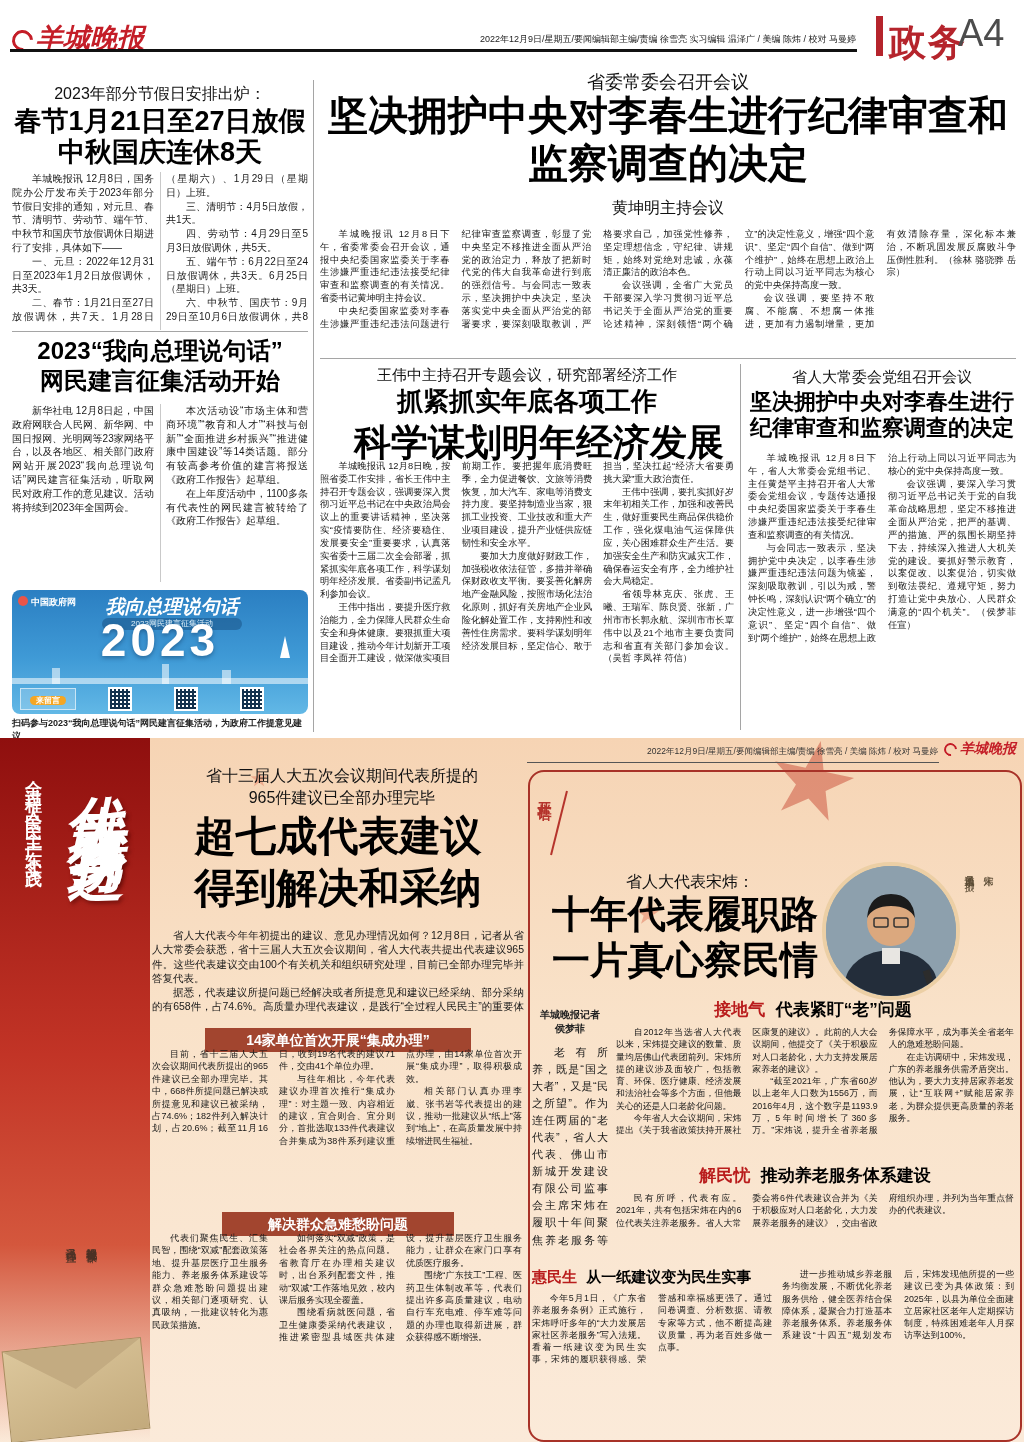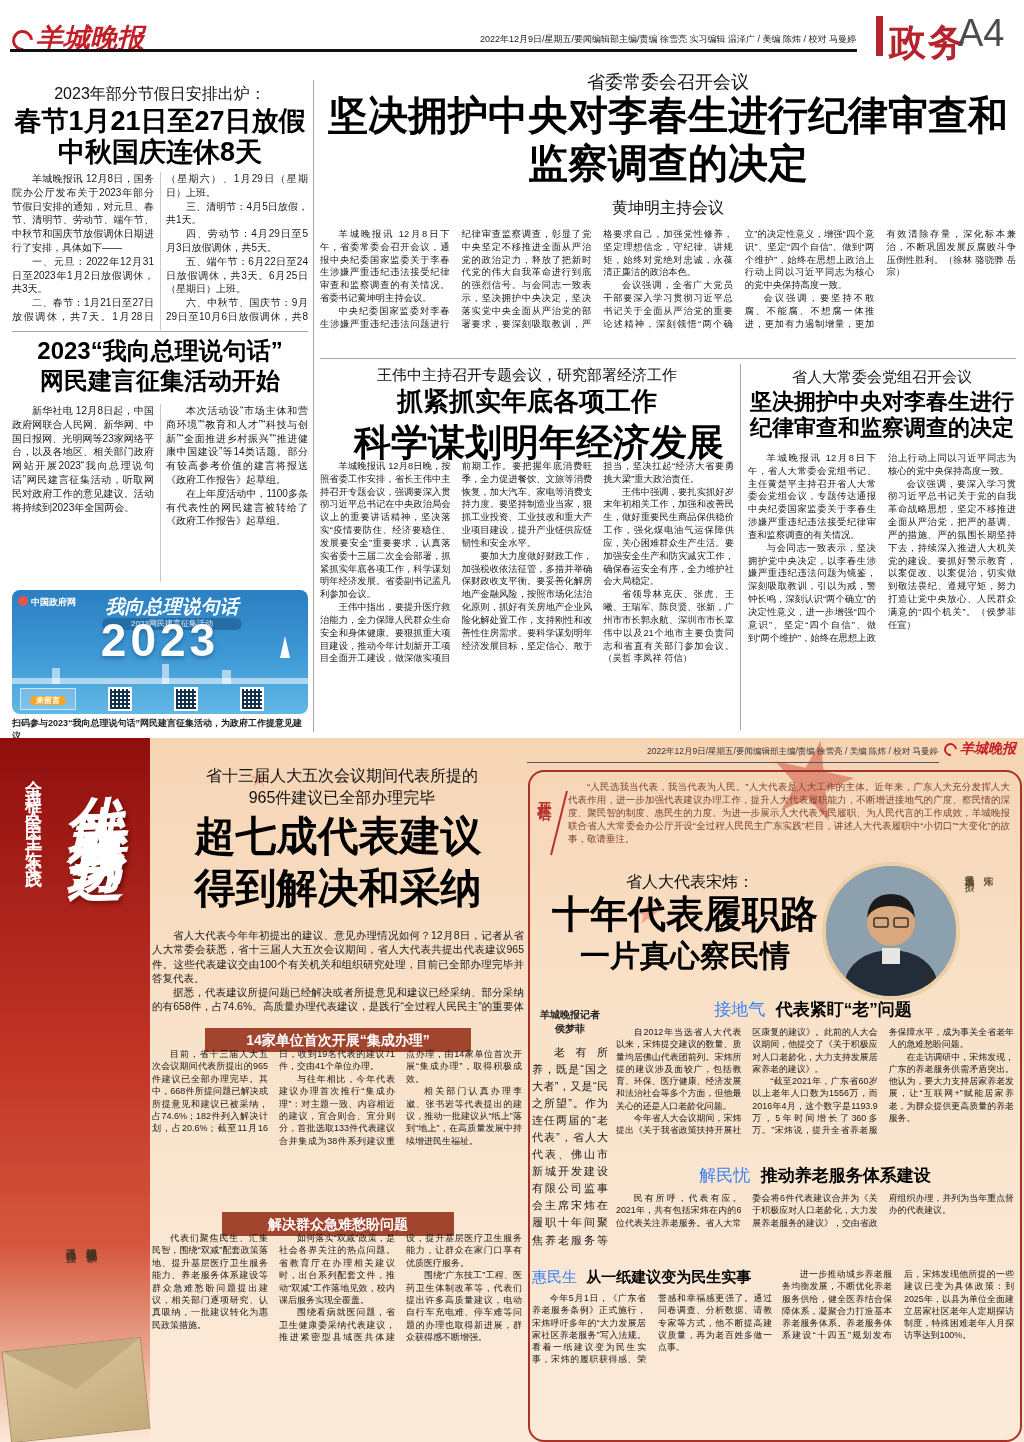--- a/index.html
+++ b/index.html
@@ -15,21 +15,21 @@
   .cols2nr{columns:2;column-gap:12px;}
   .cols3{columns:3;column-gap:11px;}
   .cols5{columns:5;column-gap:12px;}
   .vtext{writing-mode:vertical-rl;}
   .rule{background:#a5a5a5;}
   .swirl{display:inline-block;width:15px;height:15px;border:3px solid #c41e28;border-radius:50%;
          border-right-color:transparent;transform:rotate(40deg);vertical-align:middle;margin-right:3px;}
   .logo{color:#c41e28;font-weight:bold;font-style:italic;font-family:"Liberation Serif","DejaVu Serif",serif;}
   .star{clip-path:polygon(50% 0%,61% 35%,98% 35%,68% 57%,79% 91%,50% 70%,21% 91%,32% 57%,2% 35%,39% 35%);}
   .subheadbox{background:#a2452f;color:#fff;font-weight:bold;font-size:14px;line-height:24px;text-align:center;margin-top:12px;}
-  .seclabel{color:#3b82f6;font-weight:400;}
+  .seclabel{color:#b91c1c;font-weight:700;}
   .sectitle{color:#000;font-weight:900;}
   
   .banner{background:linear-gradient(180deg,#2b7fc2,#3f9ad6 55%,#62b8e6);overflow:hidden;border-radius:8px;}
   .qr{width:20px;height:20px;border:2px solid #fff;background-color:#fff;
       background-image:repeating-linear-gradient(0deg,#13314d 0 2px,transparent 2px 4px),
                        repeating-linear-gradient(90deg,#13314d 0 2px,transparent 2px 4px);}
   .citybar{background:rgba(255,255,255,.55);}
   .pill{background:#f5a623;color:#fff;border-radius:8px;font-size:8px;line-height:13px;padding:0 6px;font-weight:bold;}
   
   .envelope{width:138px;height:90px;background:linear-gradient(160deg,#dcc79c,#c3aa7c);
@@ -162,27 +162,24 @@
   <div class="abs bodytext cols3" style="left:152px;top:1232px;width:370px;height:202px;font-size:9px;">
       <p>代表们聚焦民生、汇集民智，围绕“双减”配套政策落地、提升基层医疗卫生服务能力、养老服务体系建设等群众急难愁盼问题提出建议，相关部门逐项研究、认真吸纳，一批建议转化为惠民政策措施。</p>
       <p>如何落实“双减”政策，是社会各界关注的热点问题。省教育厅在办理相关建议时，出台系列配套文件，推动“双减”工作落地见效，校内课后服务实现全覆盖。</p>
       <p>围绕看病就医问题，省卫生健康委采纳代表建议，推进紧密型县域医共体建设，提升基层医疗卫生服务能力，让群众在家门口享有优质医疗服务。</p>
       <p>围绕“广东技工”工程、医药卫生体制改革等，代表们提出许多高质量建议，电动自行车充电难、停车难等问题的办理也取得新进展，群众获得感不断增强。</p>
     </div>
 
   <div class="abs cardframe" style="left:528px;top:770px;width:490px;height:668px;"></div>
   <div class="abs vtext" style="left:536px;top:790px;height:64px;font-size:14px;font-weight:900;color:#b5342c;letter-spacing:3px;">开栏语</div>
   <div class="abs" style="left:558px;top:790px;width:2px;height:66px;background:#b5342c;transform:rotate(14deg);"></div>
-  <div class="abs bodytext" style="left:568px;top:780px;width:442px;height:84px;font-size:9.5px;color:#7c4030;">
-      <p>“人民选我当代表，我当代表为人民。”人大代表是人大工作的主体。近年来，广东人大充分发挥人大代表作用，进一步加强代表建议办理工作，提升人大代表履职能力，不断增进接地气的广度、察民情的深度、聚民智的制度、惠民生的力度。为进一步展示人大代表为民履职、为人民代言的工作成效，羊城晚报联合省人大常委会办公厅开设“全过程人民民主广东实践”栏目，讲述人大代表履职中“小切口”“大变化”的故事，敬请垂注。</p>
-    </div>
 
   <div class="abs ctr kick" style="left:560px;top:872px;width:260px;font-size:16px;">省人大代表宋炜：</div>
   <div class="abs ctr h900" style="left:535px;top:893px;width:300px;font-size:38px;">十年代表履职路</div>
-  <div class="abs ctr h900" style="left:535px;top:939px;width:300px;font-size:30px;">一片真心察民情</div>
+  <div class="abs ctr h900" style="left:535px;top:939px;width:300px;font-size:38px;">一片真心察民情</div>
 
   <div class="abs portrait" style="left:822px;top:862px;width:130px;height:130px;">
     <svg width="130" height="130" viewBox="0 0 130 130">
       <rect x="0" y="0" width="130" height="130" fill="#8da0ad"></rect>
       <ellipse cx="65" cy="118" rx="46" ry="34" fill="#232d3a"></ellipse>
       <rect x="56" y="82" width="18" height="16" fill="#e8e6e2"></rect>
       <circle cx="65" cy="56" r="24" fill="#dba87e"></circle>
       <path d="M41,52 q2,-24 24,-24 q22,0 24,24 q-6,-12 -24,-12 q-18,0 -24,12 Z" fill="#1b1b1b"></path>
       <rect x="48" y="52" width="14" height="9" rx="2" fill="none" stroke="#333" stroke-width="1.5"></rect>
       <rect x="68" y="52" width="14" height="9" rx="2" fill="none" stroke="#333" stroke-width="1.5"></rect>

